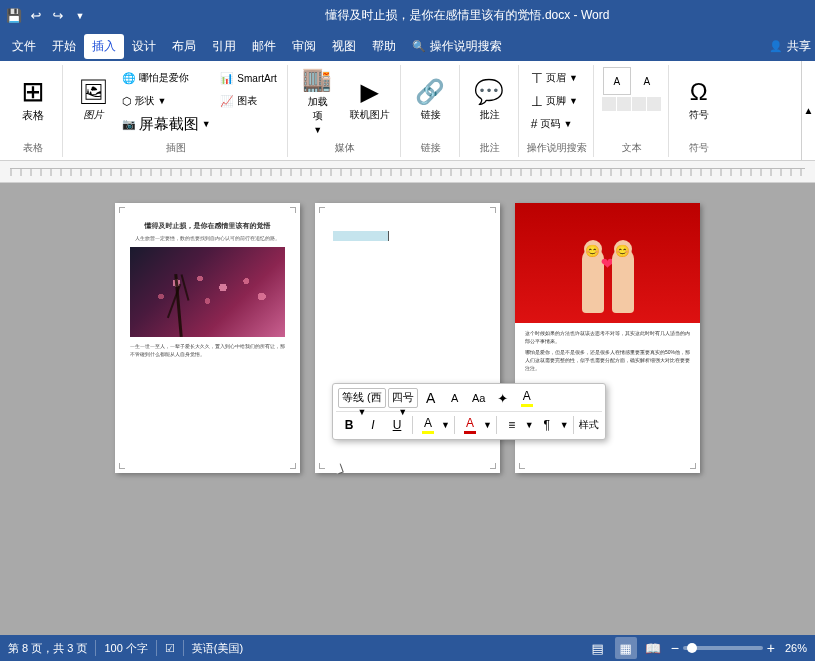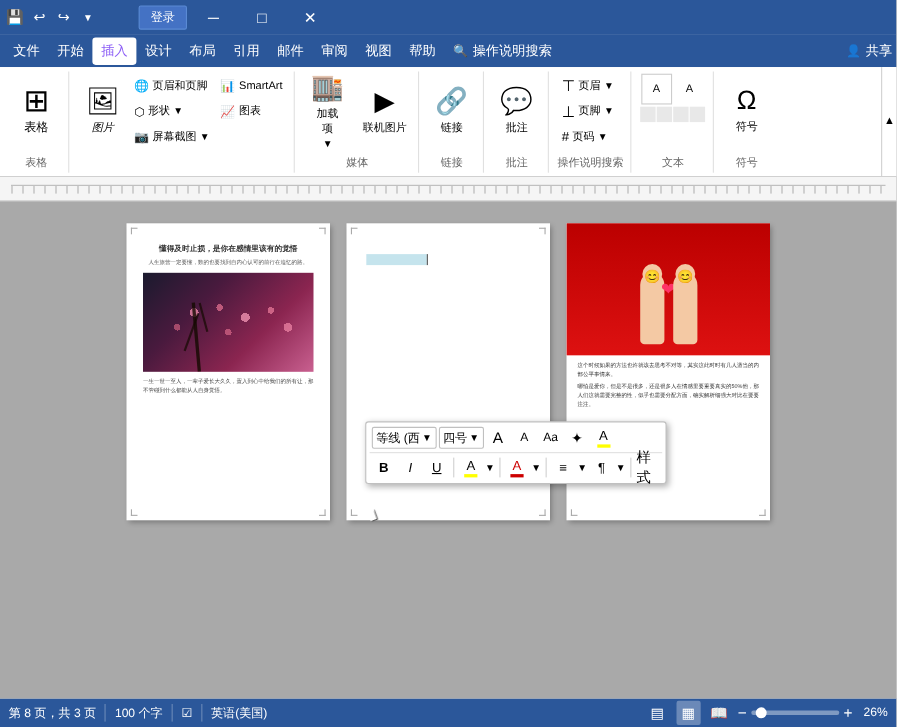--- a/index.html
+++ b/index.html
@@ -71,21 +71,21 @@
       padding: 0 4px;
     }
     .menu-item {
       color: white;
       padding: 4px 8px;
       font-size: 12px;
       cursor: pointer;
       border-radius: 3px;
     }
     .menu-item:hover, .menu-item.active { background: rgba(255,255,255,0.2); }
-    .menu-item.active { background: white; color: #8b5cf6; }
+    .menu-item.active { background: white; color: #1d4ed8; }
 
     
     #ribbon {
       background: white;
       border-bottom: 1px solid #d0d0d0;
       padding: 4px 4px 2px 4px;
       display: flex;
       align-items: flex-start;
       gap: 2px;
       height: 100px;
@@ -210,20 +210,21 @@
       border: 1px solid #c0c0c0;
       border-radius: 2px;
       padding: 1px 3px;
       font-size: 11px;
       cursor: pointer;
       background: white;
       display: flex;
       align-items: center;
       gap: 2px;
       height: 20px;
+      flex-direction: column;
     }
     .ft-btn {
       width: 22px; height: 20px;
       display: flex; align-items: center; justify-content: center;
       cursor: pointer; border-radius: 2px; font-size: 12px;
       border: 1px solid transparent;
     }
     .ft-btn.bold { font-weight: bold; }
     .ft-btn.italic { font-style: italic; }
 
@@ -394,26 +395,21 @@
 </head>
 <body>
 
 <div id="title-bar">
   <div class="left-icons">
     <span class="icon">💾</span>
     <span class="icon">↩</span>
     <span class="icon">↪</span>
     <span class="icon" style="font-size:9px;">▼</span>
   </div>
-  <div class="right-controls">
-    <button class="title-btn">登录</button>
-    <div class="win-btn">─</div>
-    <div class="win-btn">□</div>
-    <div class="win-btn close">✕</div>
-  </div>
+  <div class="title">懂得及时止损，是你在感情里该有的觉悟.docx - Word</div>
 </div>
 
 <div id="menu-bar">
   <div class="menu-item">文件</div>
   <div class="menu-item">开始</div>
   <div class="menu-item active">插入</div>
   <div class="menu-item">设计</div>
   <div class="menu-item">布局</div>
   <div class="menu-item">引用</div>
   <div class="menu-item">邮件</div>
@@ -443,44 +439,45 @@
 
   <div class="group-wrapper" style="padding: 2px 6px;">
     <div class="group-content">
       <div class="ribbon-btn-large" style="width:45px;">
         <span style="font-size:24px;">🖼</span>
         <span style="font-size:10px;font-style:italic;">图片</span>
       </div>
       <div class="ribbon-col">
         <div class="ribbon-btn-small">
           <span>🌐</span>
-          <span style="font-size:10px;">页眉和页脚</span>
+          <span style="font-size:10px;">哪怕是爱你</span>
         </div>
         <div class="ribbon-btn-small">
           <span>⬡</span>
           <span style="font-size:10px;">形状</span> 
             <span style="font-size:9px;">▼</span>
         </div>
         <div class="ribbon-btn-small">
           <span>📷</span>
-          <span style="font-size:10px;">屏幕截图</span> 
+          <span style="font-size:15px;">屏幕截图</span> 
             <span style="font-size:9px;">▼</span>
         </div>
       </div>
       <div class="ribbon-col">
         <div class="ribbon-btn-small">
           <span>📊</span>
           <span style="font-size:10px;">SmartArt</span>
         </div>
         <div class="ribbon-btn-small">
           <span>📈</span>
           <span style="font-size:10px;">图表</span>
         </div>
       </div>
     </div>
+    <div class="group-label">插图</div>
   </div>
 
   <div class="group-wrapper">
     <div class="group-content">
       <div class="ribbon-btn-large" style="width:48px;">
         <span style="font-size:24px;">🏬</span>
         <span style="font-size:10px;">加载<br>项</span> 
           <span style="font-size:9px;">▼</span>
       </div>
       <div class="ribbon-btn-large" style="width:52px;">
@@ -618,21 +615,21 @@
         </span>
       </div>
       <span style="font-size:9px;cursor:pointer;">▼</span>
       <div class="ft-separator"></div>
       <div class="ft-btn" style="font-size:12px;">≡</div>
       <span style="font-size:9px;cursor:pointer;">▼</span>
       <div class="ft-btn" style="font-size:12px;">¶</div>
       <span style="font-size:9px;cursor:pointer;">▼</span>
       <div class="ft-separator"></div>
       <div class="ft-btn">
-        <span style="font-size:13px;">样式</span>
+        <span style="font-size:10px;">样式</span>
       </div>
     </div>
   </div>
 
   <div class="page">
     <div class="page-corner tl"></div>
     <div class="page-corner tr"></div>
     <div class="page-corner bl"></div>
     <div class="page-corner br"></div>
     <div class="page1-title">懂得及时止损，是你在感情里该有的觉悟</div>

